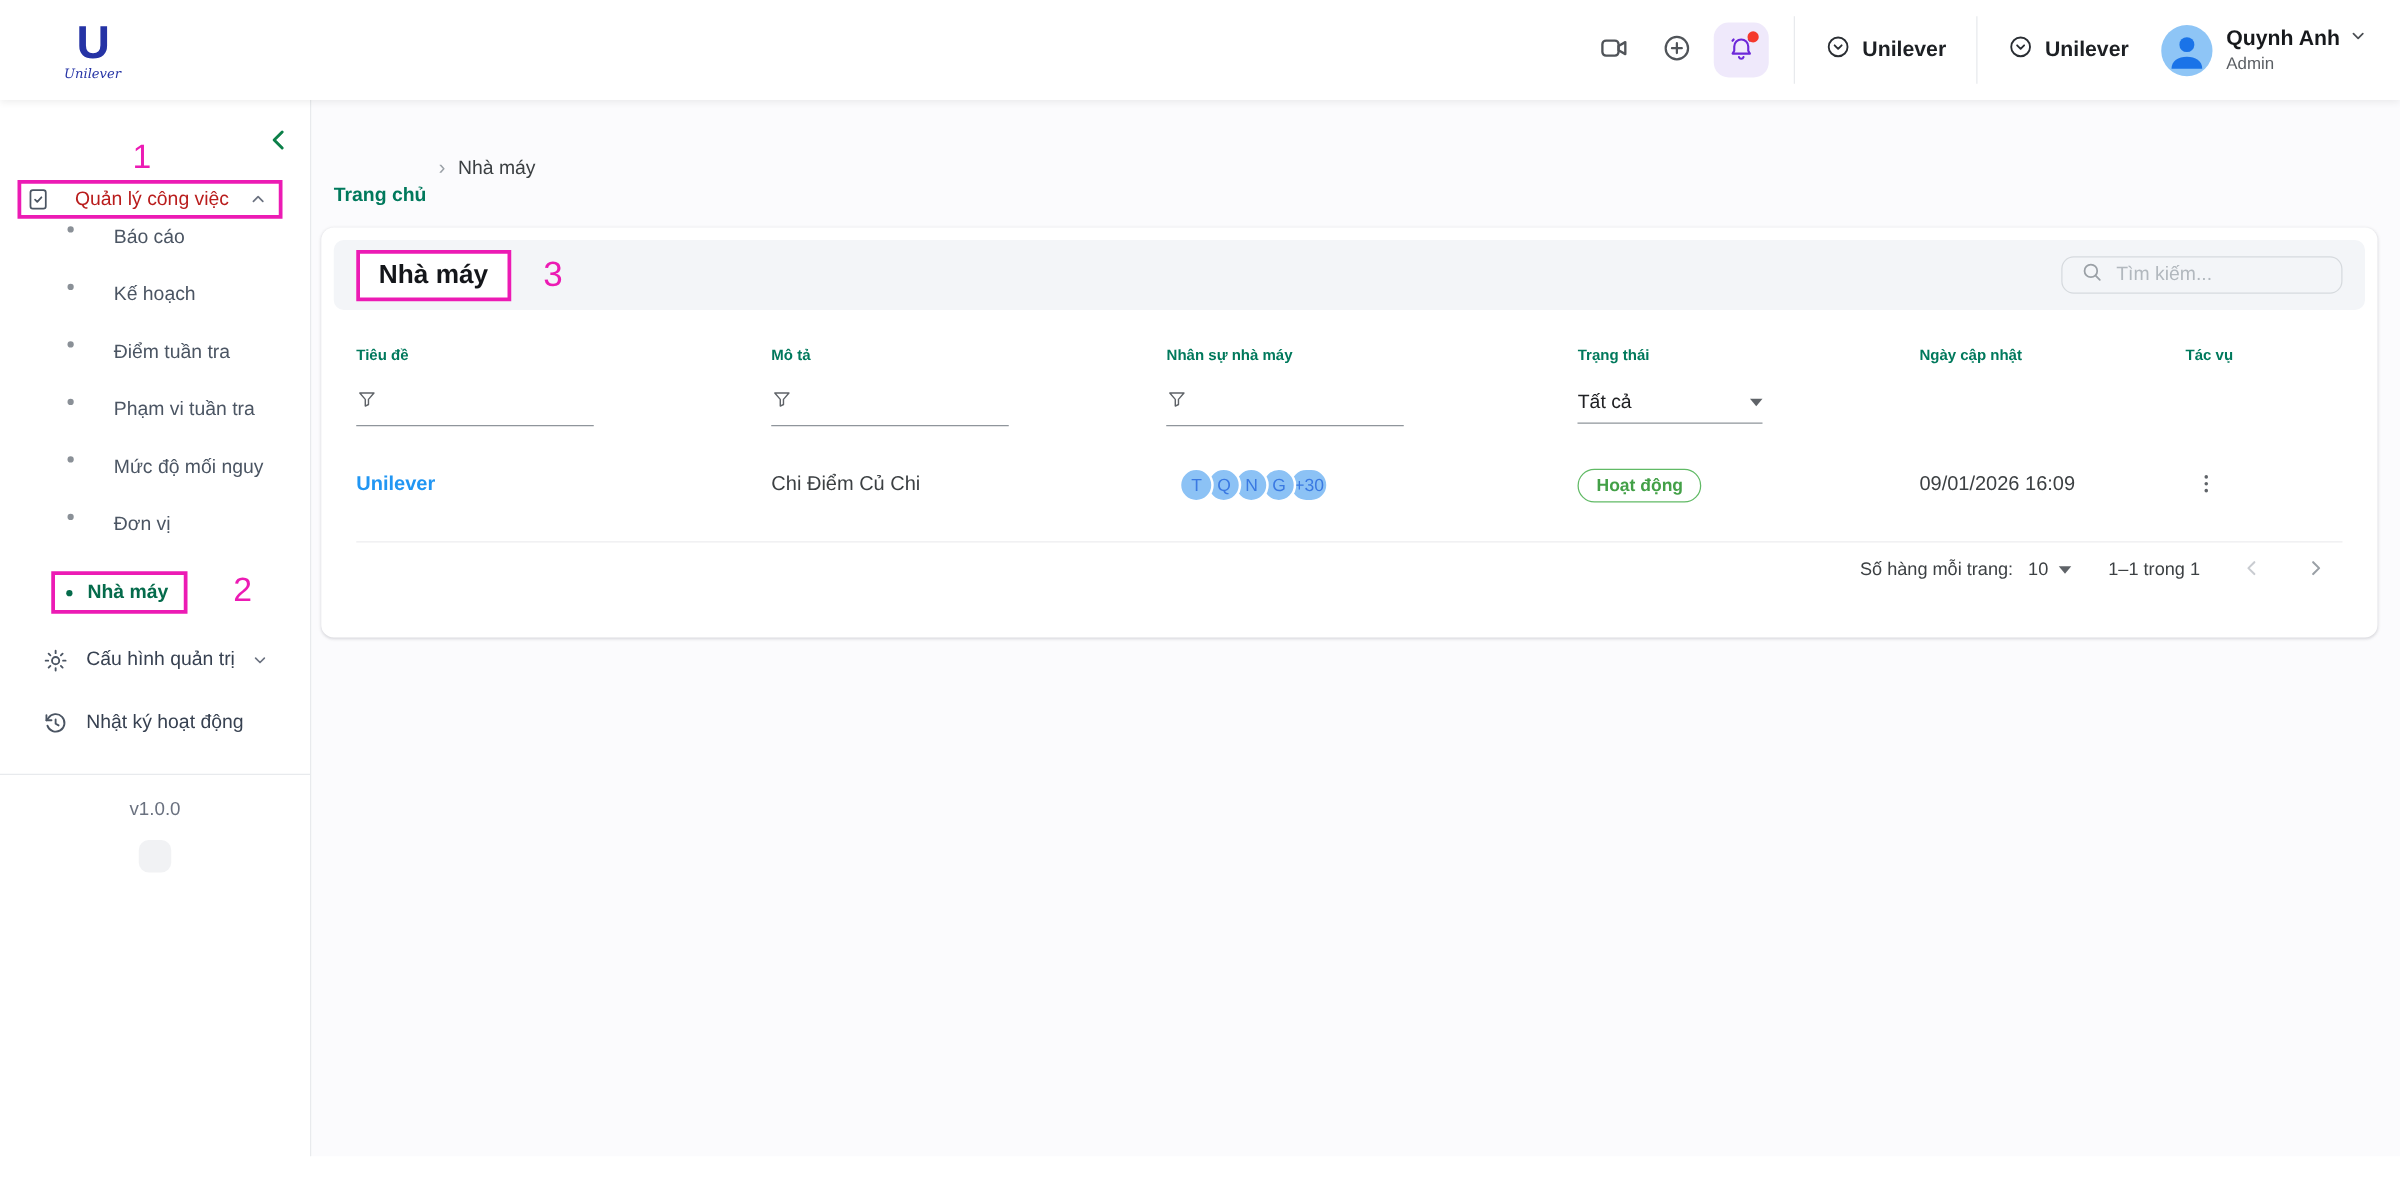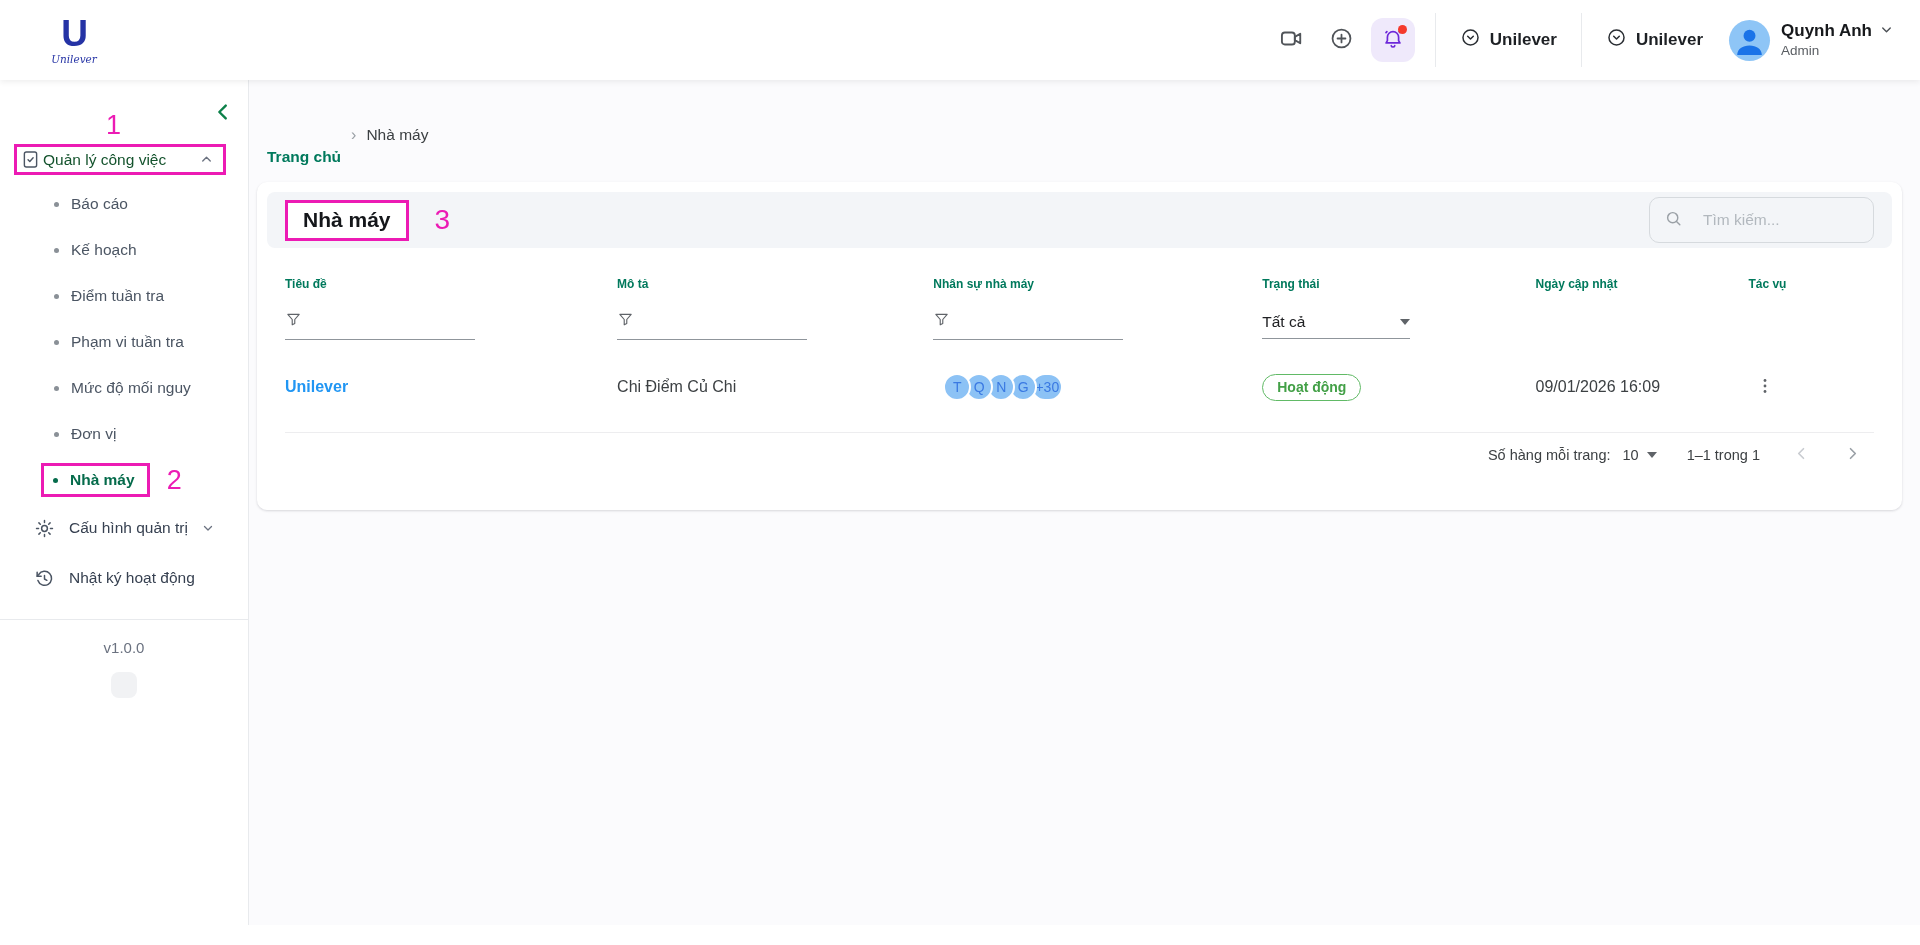--- a/index.html
+++ b/index.html
@@ -52,25 +52,25 @@
   .sidebar{width:249px;flex:none;background:#fff;border-right:1px solid var(--lightline);
     position:relative;padding-top:64px;}
   .collapse-btn{position:absolute;top:16px;right:8px;width:34px;height:34px;background:none;border:none;
     color:#0c8049;cursor:pointer;display:flex;align-items:center;justify-content:center;padding:0;}
   .collapse-btn svg{width:22px;height:22px;}
   .ann-num{color:var(--pink);font-size:27px;font-weight:500;}
   .ann-1{position:absolute;top:30px;left:106px;}
   .group-row{margin:0 22px 4px 14px;border:3px solid var(--pink);display:flex;align-items:center;
     padding:2px 6px 2px 3px;cursor:pointer;background:#fff;}
   .group-row svg.gicon{width:21px;height:21px;color:#4b5563;flex:none;}
-  .group-label{margin-left:2px;font-size:15.5px;color:#14532d;}
+  .group-label{margin-left:19px;font-size:15.5px;color:#b91c1c;}
   .group-row svg.chev{width:15px;height:15px;color:#6b7280;margin-left:auto;margin-right:3px;}
   .side-list{list-style:none;margin:0;padding:2px 0 0;}
-  .side-item{height:46px;display:flex;align-items:center;padding-left:54px;font-size:15.5px;
-    color:#4b5563;cursor:pointer;}
+  .side-item{height:46px;display:flex;align-items:flex-start;padding-left:54px;font-size:15.5px;
+    color:#4b5563;cursor:pointer;gap:20px;}
   .bullet{width:5px;height:5px;border-radius:50%;background:#8a9097;margin-right:12px;flex:none;}
   .side-item.active{padding-left:0;}
   .active-box{display:inline-flex;align-items:center;border:3px solid var(--pink);
     padding:5px 12px 5px 9px;margin-left:41px;background:#fff;}
   .active-box .bullet{background:var(--green-dark);}
   .active-label{color:var(--green-dark);font-weight:700;}
   .ann-2{margin-left:17px;}
   .side-row{height:50px;display:flex;align-items:center;padding-left:34px;font-size:15.5px;
     color:#374151;cursor:pointer;}
   .side-row svg.ricon{width:21px;height:21px;color:#4b5563;flex:none;}
@@ -88,22 +88,22 @@
   .bc-cur{color:#3c4043;}
 
   .card{background:#fff;border-radius:10px;height:328px;padding:10px;
     box-shadow:0 1px 3px rgba(16,24,40,.1),0 1px 2px rgba(16,24,40,.06);}
   .card-head{background:#f3f5f8;border-radius:8px;height:56px;display:flex;align-items:center;
     justify-content:space-between;padding:0 18px;}
   .title-wrap{display:flex;align-items:center;}
   .title-box{border:3px solid var(--pink);background:#fff;padding:5px 15px 6px;}
   .page-title{font-size:21px;font-weight:700;color:#14161a;}
   .ann-3{margin-left:26px;font-size:28px;}
-  .search{width:225px;height:46px;border:1px solid #d6dade;border-radius:10px;display:flex;
-    align-items:center;gap:18px;padding:0 14px;color:#9aa0a6;}
+  .search{width:225px;height:30px;border:1px solid #d6dade;border-radius:10px;display:flex;
+    align-items:center;gap:8px;padding:0 14px;color:#9aa0a6;}
   .search svg{width:19px;height:19px;flex:none;}
   .search input{border:none;outline:none;background:transparent;font-family:inherit;font-size:15.5px;
     color:#374151;width:100%;}
   .search input::placeholder{color:#b2b8be;}
 
   .tbl{padding:0 18px;}
   .grid{display:grid;grid-template-columns:20.9% 19.9% 20.7% 17.2% 13.4% 7.9%;align-items:center;}
   .labels .col-label{padding-top:29px;color:var(--green);font-weight:700;font-size:12px;}
   .filters{padding-top:20px;}
   .filter-box{display:flex;align-items:flex-end;gap:8px;width:190px;border-bottom:1px solid #8f959b;

